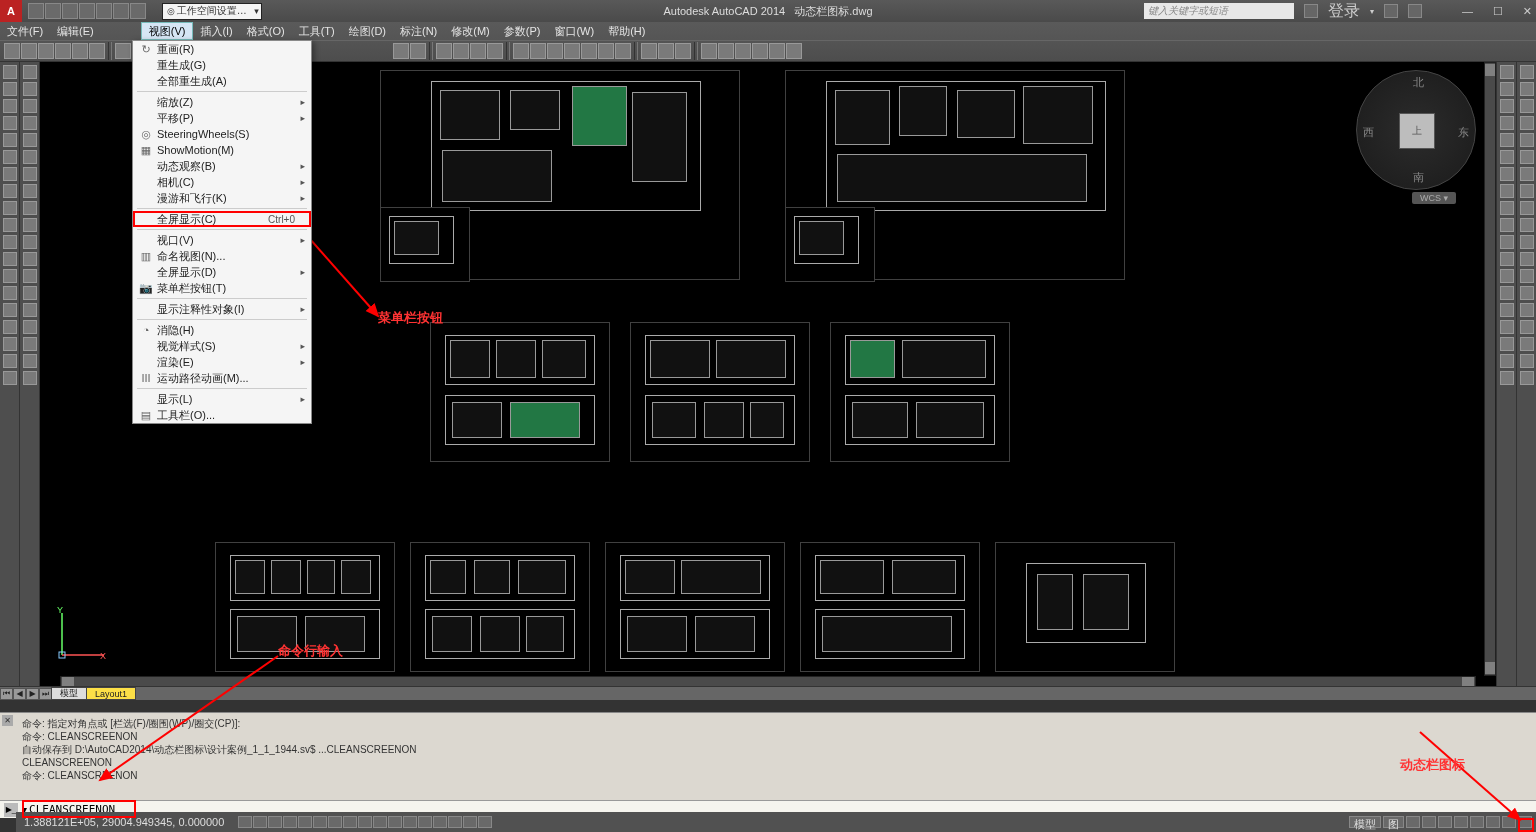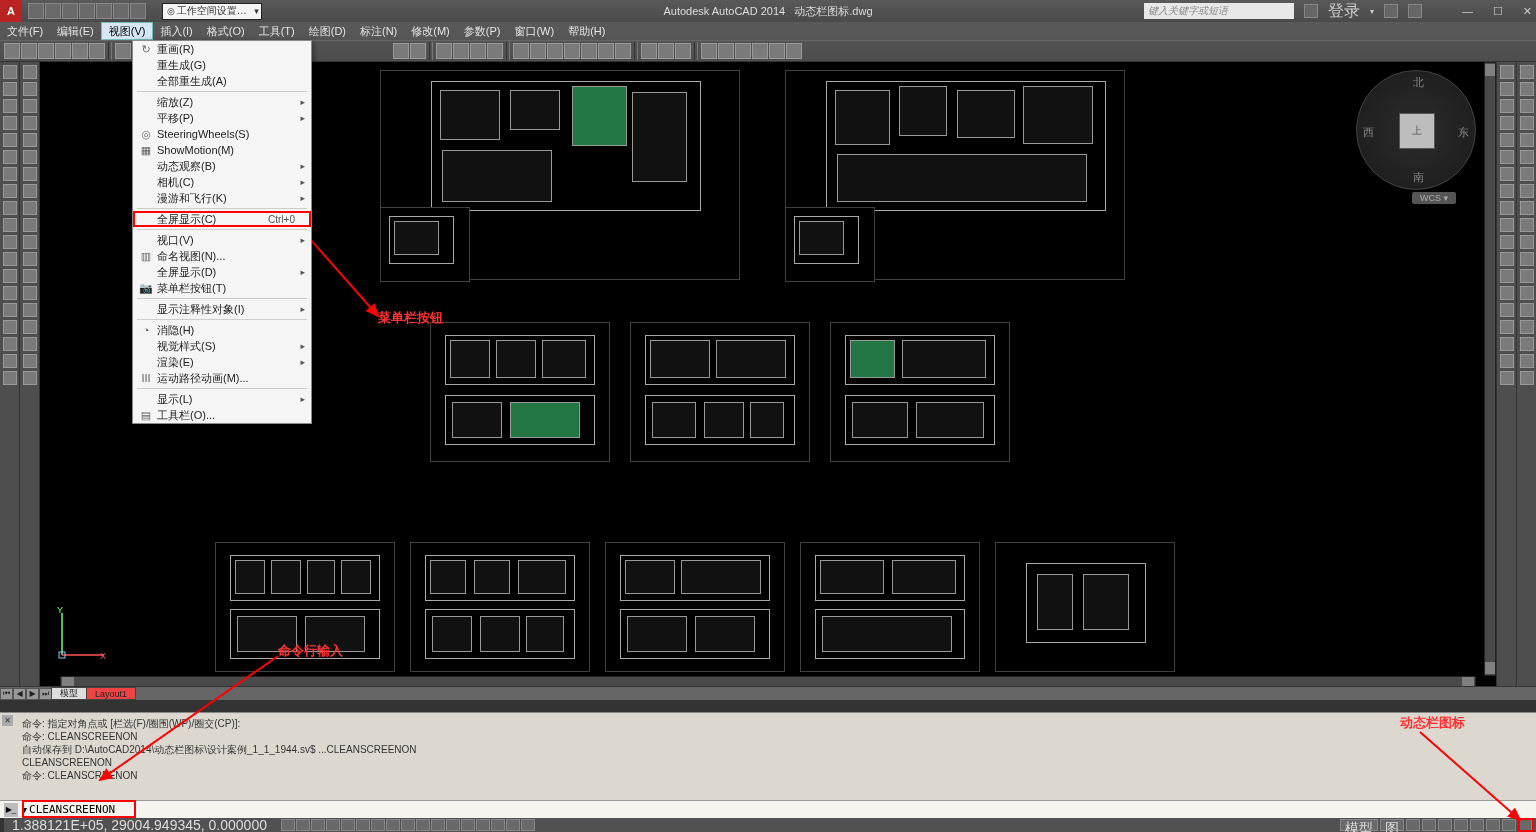--- a/index.html
+++ b/index.html
@@ -11,21 +11,21 @@
 .qat-ico { width: 16px; height: 16px; background: #6a6a6a; border: 1px solid #888; }
 .ws-combo { margin-left: 10px; height: 17px; border: 1px solid #222; background: #f4f4f4; color: #333; font-size: 10px; padding: 0 14px 0 4px; display: flex; align-items: center; position: relative; }
 .ws-combo:after { content:"▾"; position:absolute; right:2px; font-size:9px; }
 .title-center { position: absolute; left: 50%; transform: translateX(-50%); font-size: 11px; color: #ddd; }
 .title-right { position: absolute; right: 4px; display: flex; align-items: center; gap: 10px; }
 .search-box { width: 150px; height: 16px; background: #e8e8e8; color:#888; font-size:10px; display:flex; align-items:center; padding:0 4px; font-style:italic;}
 .tr-ico { width:14px; height:14px; background:#666; border:1px solid #888; }
 
 .menubar { height: 18px; background: linear-gradient(#5a5a5a,#555); display: flex; align-items: stretch; color: #e4e4e4; font-size: 11px; }
 .menu-item { padding: 2px 7px; display:flex; align-items:center;}
-.menu-item.open { background: #d6e6f5; color: #000; border:1px solid #7bb; }
+.menu-item.open { background: #d6e6f5; color: #000; border:1px solid #7bb;margin-left:40px; }
 
 .toolbar-row { height: 22px; background: linear-gradient(#545454,#4d4d4d); display: flex; align-items: center; gap: 1px; padding: 2px 4px; border-top:1px solid #666; border-bottom:1px solid #333;}
 .tb-ico { width: 16px; height: 16px; background: #7a7a7a; border: 1px solid #999; flex-shrink:0;}
 .tb-sep { width: 4px; height: 18px; border-left:1px solid #333; border-right:1px solid #777; margin:0 2px; }
 .tb-combo { height:17px; background:#f8f8f8; border:1px solid #222; color:#333; font-size:10px; display:flex; align-items:center; padding:0 14px 0 4px; position:relative;}
 .tb-combo:after { content:"▾"; position:absolute; right:2px; font-size:9px; }
 .layer-combo{width:115px;}
 .color-combo{width:55px;}
 .ltype-combo{width:95px;}
 .lw-combo{width:90px;}
@@ -45,31 +45,31 @@
 .wcs-badge{position:absolute;right:40px;top:130px;background:#555;color:#aaa;font-size:9px;padding:1px 8px;border-radius:2px;}
 
 .vp-scroll-h{position:absolute;left:20px;right:20px;bottom:0;height:12px;background:#4a4a4a;border:1px solid #222;}
 .vp-scroll-v{position:absolute;top:0;bottom:12px;right:0;width:12px;background:#4a4a4a;border:1px solid #222;}
 
 .ucs{position:absolute;left:14px;bottom:24px;}
 .ucs svg{width:55px;height:55px;}
 
 .tabs-row{position:absolute;left:0;right:0;bottom:132px;height:14px;background:#666;display:flex;align-items:center;font-size:9px;color:#222;border-top:1px solid #333;}
 .tab-btn{width:13px;height:12px;background:#999;border:1px solid #555;display:flex;align-items:center;justify-content:center;font-size:8px;}
-.tab{padding:0 8px;height:13px;background:#ef4444;border:1px solid #444;display:flex;align-items:center;margin-left:-1px;}
+.tab{padding:0 8px;height:13px;background:#fde047;border:1px solid #444;display:flex;align-items:center;margin-left:-1px;}
 .tab.active{background:#ddd;}
 
 .cmd-hist{position:absolute;left:0;right:0;bottom:32px;height:88px;background:#dcd8d0;border-top:1px solid #888;padding:4px 6px;font-size:10px;color:#333;font-family:Consolas,monospace;overflow:hidden;}
 .cmd-hist .xb{position:absolute;left:2px;top:2px;width:11px;height:11px;background:#aaa;color:#333;display:flex;align-items:center;justify-content:center;font-size:8px;}
 .cmd-hist-txt{margin-left:16px;line-height:13px; white-space:pre;}
 .cmd-input{position:absolute;left:0;right:0;bottom:14px;height:18px;background:#f5f4ee;border-top:1px solid #999;display:flex;align-items:center;padding:0 4px;font-size:10px;}
 .cmd-input .arrow{width:14px;height:14px;background:#bbb;margin-right:4px;display:flex;align-items:center;justify-content:center;font-size:8px;}
 .cmd-input input{border:none;background:transparent;font-family:Consolas,monospace;font-size:11px;width:200px;outline:none;}
 
-.statusbar{position:absolute;left:4px;right:0;bottom:0;height:14px;background:#515151;display:flex;align-items:center;font-size:14px;color:#ddd;padding:0 4px;gap:2px;}
+.statusbar{position:absolute;left:16px;right:0;bottom:0;height:20px;background:#515151;display:flex;align-items:center;font-size:11px;color:#ddd;padding:0 4px;gap:2px;}
 .sb-ico{width:14px;height:12px;background:#696969;border:1px solid #888;}
 .sb-coords{margin-right:8px;padding:0 4px;}
 .sb-right{position:absolute;right:4px;display:flex;gap:2px;align-items:center;}
 
 .dropdown{position:absolute;left:132px;top:40px;width:180px;background:#f5f5f5;border:1px solid #8a8a8a;box-shadow:2px 2px 6px rgba(0,0,0,.4);font-size:11px;color:#222;z-index:20;}
 .dd-row{display:flex;align-items:center;height:16px;padding:0 6px 0 2px;position:relative;}
 .dd-ic{width:22px;display:flex;justify-content:center;align-items:center;color:#666;}
 .dd-sub:after{content:"▸";position:absolute;right:6px;font-size:9px;color:#555;}
 .dd-sep{height:1px;background:#ccc;margin:2px 4px;}
 .dd-row.hl{outline:2px solid #f00;outline-offset:-2px;}
@@ -572,21 +572,21 @@
     <div class="sb-ico"></div>
     <div class="sb-ico"></div>
     <div class="sb-ico"></div>
     <div class="sb-ico"></div>
     <div class="sb-ico"></div>
   </div>
 </div>
 
 <div class="anno" style="left:378px;top:309px;">菜单栏按钮</div>
 <div class="anno" style="left:278px;top:642px;">命令行输入</div>
-<div class="anno" style="left:1400px;top:714px;">动态栏图标</div>
+<div class="anno" style="left:1400px;top:756px;">动态栏图标</div>
 
 <div class="hi-box" style="left:22px;bottom:14px;width:114px;height:18px;"></div>
 <div class="hi-box" style="right:2px;bottom:0;width:16px;height:14px;"></div>
 
 <svg class="arrow-svg" style="left:0;top:0;width:1536px;height:832px;">
   <defs>
       <marker id="ah" markerWidth="8" markerHeight="8" refX="6" refY="3" orient="auto">
         <path d="M0,0 L7,3 L0,6 Z" fill="#f00"></path>
       </marker>
     </defs>

